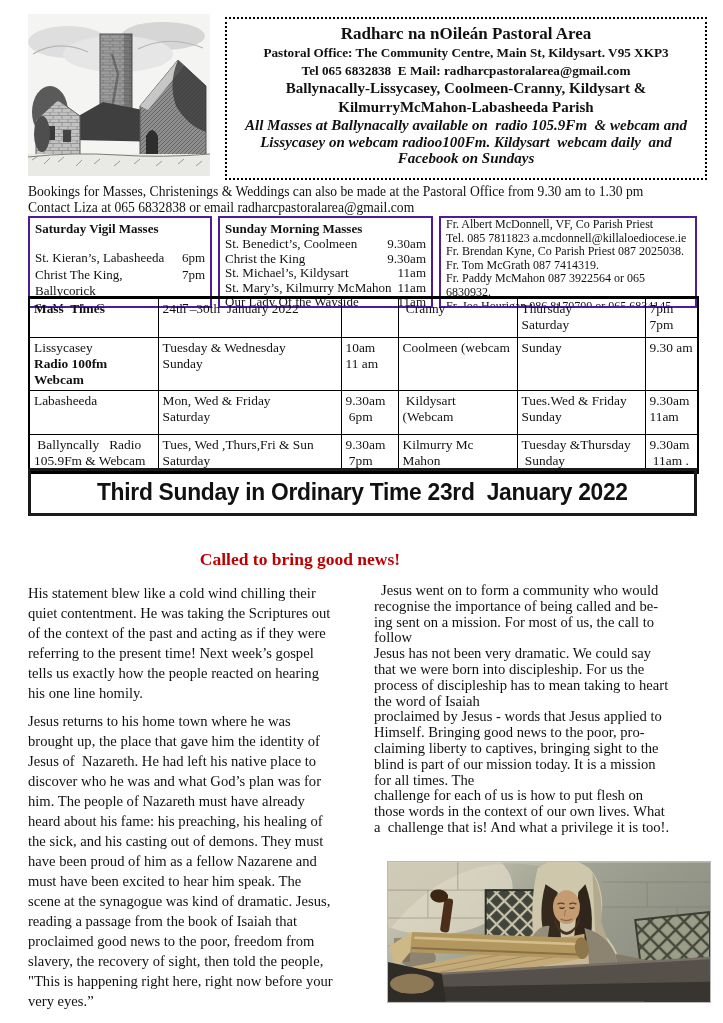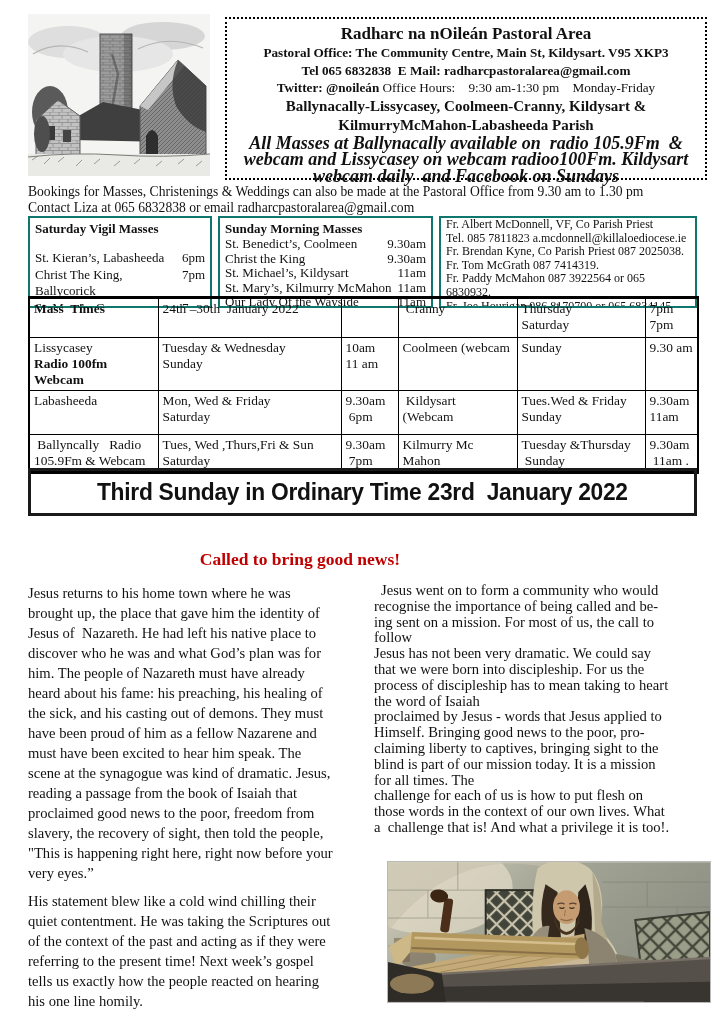--- a/index.html
+++ b/index.html
@@ -12,28 +12,28 @@
   
   .church-img{position:absolute;left:28px;top:14px;width:182px;height:162px;}
 
   
   .masthead{position:absolute;left:225px;top:17px;width:482px;height:163px;box-sizing:border-box;
             border:2px dotted #000;text-align:center;padding:4px 6px;}
   .mh-title{font-size:17px;font-weight:bold;line-height:21px;}
   .mh-line{font-size:13.2px;font-weight:bold;line-height:17.5px;}
   .mh-line-mixed{font-size:13.2px;line-height:17.5px;}
   .mh-parishes{font-size:15px;font-weight:bold;line-height:19px;}
-  .mh-note{font-size:18px;font-weight:bold;font-style:italic;line-height:16.5px;}
+  .mh-note{font-size:15px;font-weight:bold;font-style:italic;line-height:16.5px;}
 
   
   .bookings{position:absolute;left:28px;top:184px;width:680px;font-size:13.6px;line-height:15.5px;}
 
   
   .boxes-row{position:absolute;left:28px;top:216px;width:669px;display:flex;gap:6px;}
-  .info-box{box-sizing:border-box;border:2px solid #0f766e;height:92px;padding:3px 5px;font-size:13px;overflow:hidden;}
+  .info-box{box-sizing:border-box;border:2px solid #4c1d95;height:92px;padding:3px 5px;font-size:13px;overflow:hidden;}
   .vigil-box{width:184px;}
   .sunday-box{width:215px;}
   .clergy-box{flex:1;text-align:left;font-size:12px;line-height:13.6px;padding-top:0;}
   .box-title{font-weight:bold;font-size:13px;line-height:16px;}
   .vigil-box .box-title{margin-bottom:13px;}
   .mass-row{display:flex;justify-content:space-between;line-height:16.5px;}
   .sunday-box .mass-row{line-height:14.6px;}
 
   
   .mass-table{position:absolute;left:28px;top:296px;width:669px;border-collapse:collapse;
@@ -101,21 +101,20 @@
     <path d="M118,122 Q124,110 130,122 L130,146 L118,146 Z" fill="#2e2e2e"></path>
     <rect x="0" y="140" width="182" height="22" fill="#e9e9e5"></rect>
     <path d="M4,146 L10,142 M16,150 L22,144 M30,148 L36,143 M48,152 L54,146 M66,150 L72,145 M86,152 L92,147 M106,150 L112,145 M128,152 L134,147 M150,150 L156,145 M168,152 L174,147" stroke="#9a9a94" stroke-width="1"></path>
     <path d="M0,143 Q45,138 90,141 T182,140" stroke="#7d7d78" stroke-width="1" fill="none"></path>
   </svg>
 
   <div class="masthead">
     <div class="mh-title pre">Radharc na nOileán Pastoral Area</div>
     <div class="mh-line pre">Pastoral Office: The Community Centre, Main St, Kildysart. V95 XKP3</div>
     <div class="mh-line pre">Tel 065 6832838  E Mail: radharcpastoralarea@gmail.com</div>
-    <div class="mh-line-mixed pre"><span class="bold">Twitter: @noileán</span><span> Office Hours:    9:30 am-1:30 pm    Monday-Friday</span></div>
     <div class="mh-parishes pre">Ballynacally-Lissycasey, Coolmeen-Cranny, Kildysart &amp;
 KilmurryMcMahon-Labasheeda Parish</div>
     <div class="mh-note pre">All Masses at Ballynacally available on  radio 105.9Fm  &amp; webcam and Lissycasey on webcam radioo100Fm. Kildysart  webcam daily  and Facebook on Sundays</div>
   </div>
 
   <div class="bookings">
     <div class="pre">Bookings for Masses, Christenings &amp; Weddings can also be made at the Pastoral Office from 9.30 am to 1.30 pm</div>
     <div class="pre">Contact Liza at 065 6832838 or email radharcpastoralarea@gmail.com</div>
   </div>
 
@@ -232,41 +231,41 @@
     </table>
 
   <div class="headline-box">
     <span class="headline-text pre">Third Sunday in Ordinary Time 23rd  January 2022</span>
   </div>
 
   <div class="subhead">Called to bring good news!</div>
 
   <div class="article">
     <div class="col-left">
+      <p class="pre lh-wide">His statement blew like a cold wind chilling their
+quiet contentment. He was taking the Scriptures out
+of the context of the past and acting as if they were
+referring to the present time! Next week’s gospel
+tells us exactly how the people reacted on hearing
+his one line homily.</p>
       <p class="pre lh-wide">Jesus returns to his home town where he was
 brought up, the place that gave him the identity of
 Jesus of  Nazareth. He had left his native place to
 discover who he was and what God’s plan was for
 him. The people of Nazareth must have already
 heard about his fame: his preaching, his healing of
 the sick, and his casting out of demons. They must
 have been proud of him as a fellow Nazarene and
 must have been excited to hear him speak. The
 scene at the synagogue was kind of dramatic. Jesus,
 reading a passage from the book of Isaiah that
 proclaimed good news to the poor, freedom from
 slavery, the recovery of sight, then told the people,
 "This is happening right here, right now before your
 very eyes.”</p>
-      <p class="pre lh-wide">His statement blew like a cold wind chilling their
-quiet contentment. He was taking the Scriptures out
-of the context of the past and acting as if they were
-referring to the present time! Next week’s gospel
-tells us exactly how the people reacted on hearing
-his one line homily.</p>
     </div>
     <div class="col-right">
       <p class="pre lh-tight">Jesus went on to form a community who would
 recognise the importance of being called and be-
 ing sent on a mission. For most of us, the call to
 follow
 Jesus has not been very dramatic. We could say
 that we were born into discipleship. For us the
 process of discipleship has to mean taking to heart
 the word of Isaiah

